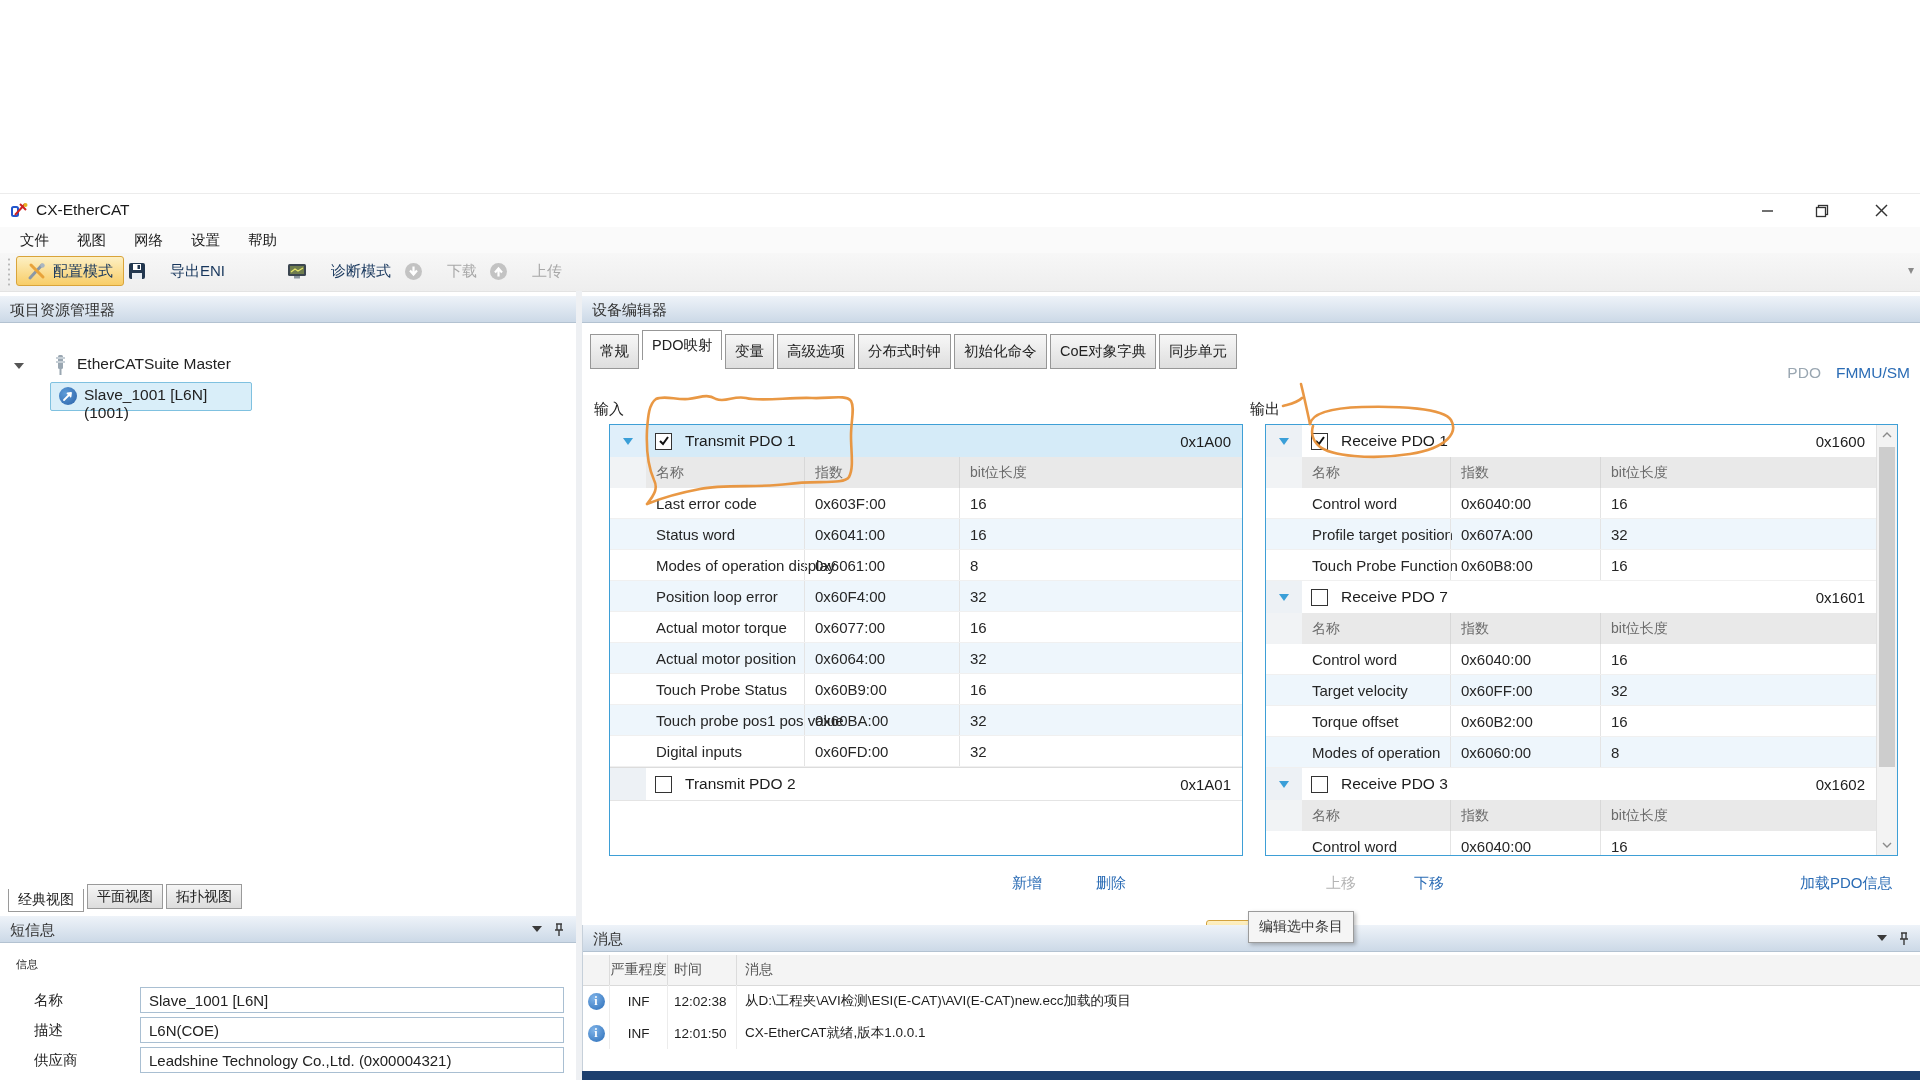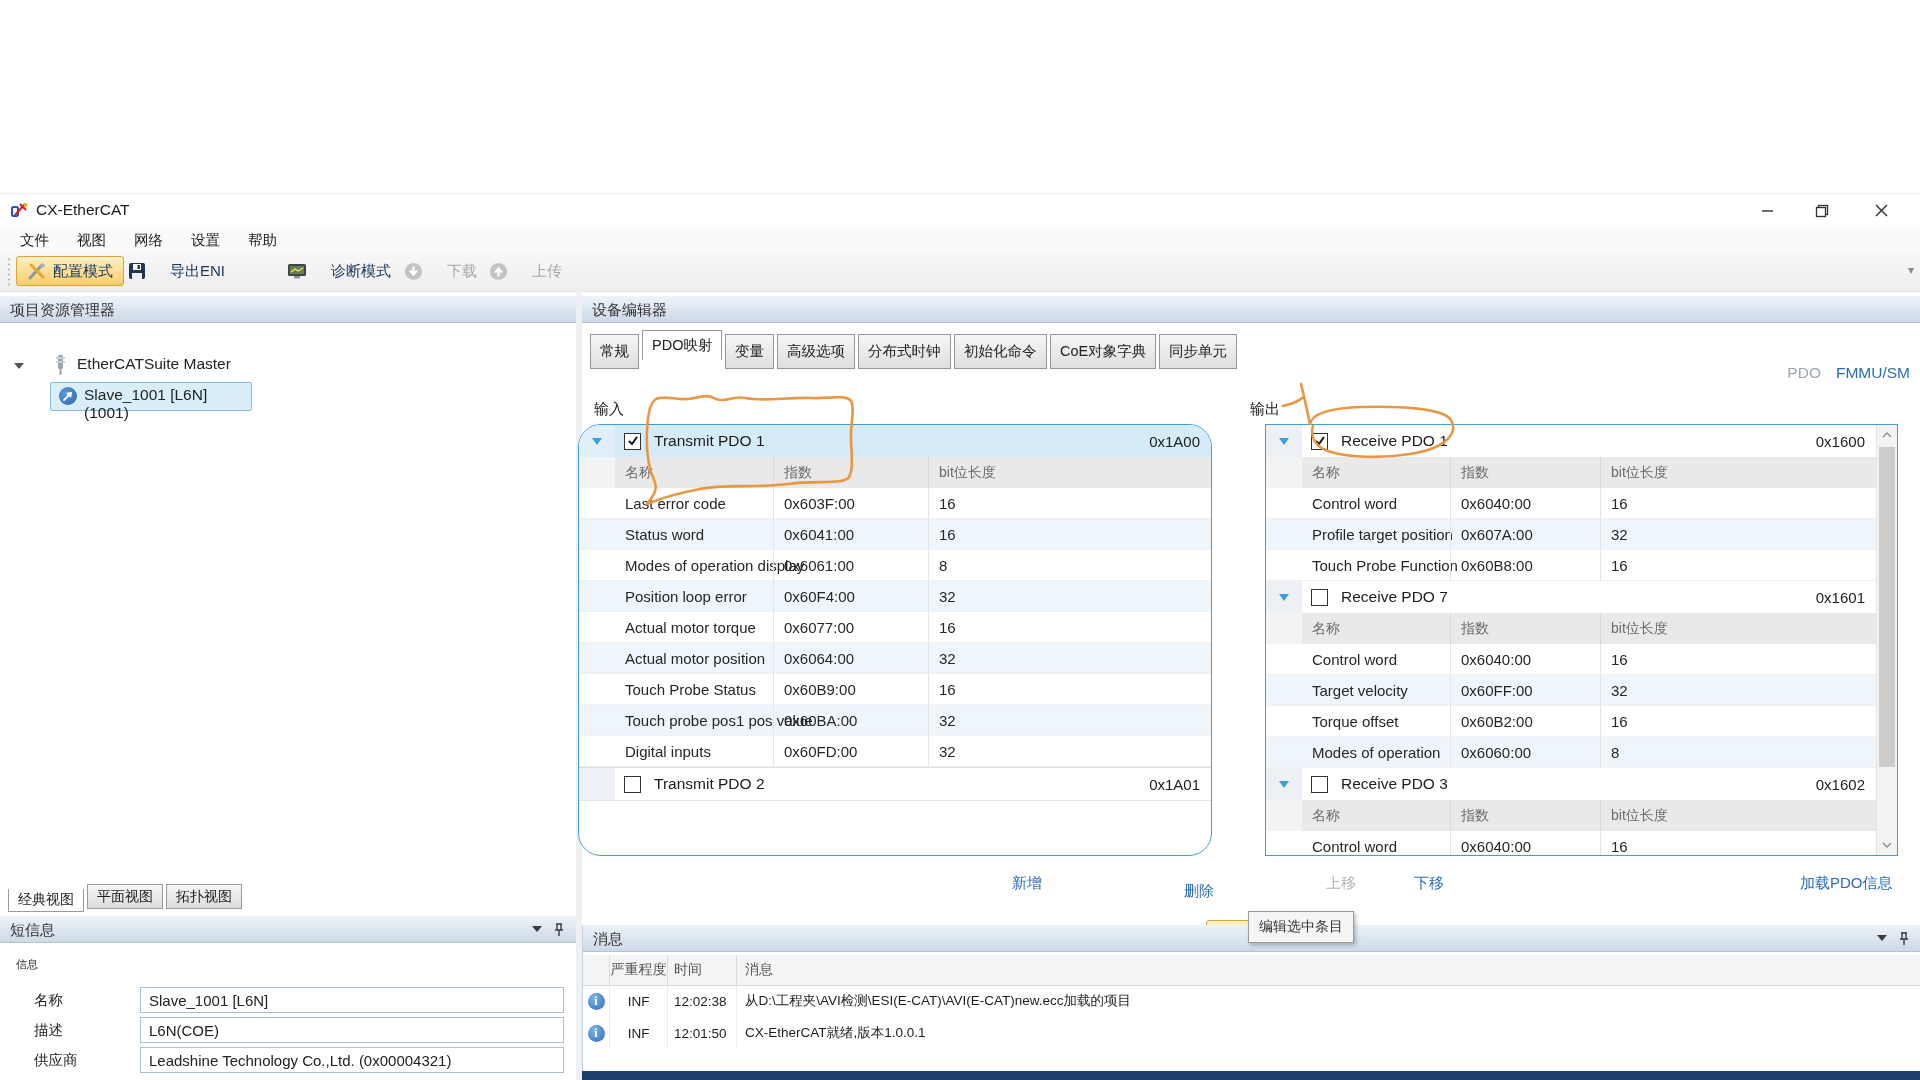--- a/index.html
+++ b/index.html
@@ -52,21 +52,21 @@
   .edtabs{position:absolute;left:588px;top:330px;width:1330px;height:30px;}
   .etab{position:absolute;top:4px;height:35px;border:1px solid #979797;background:linear-gradient(#f7f7f7,#dedede);
     font-size:14.5px;display:flex;align-items:center;justify-content:center;padding:0 9px;box-sizing:border-box;margin-right:3px;}
   .etab.active{top:0;height:30px;background:#fff;border-bottom:none;z-index:2;}
   .viewlinks{position:absolute;left:1700px;top:364px;width:210px;font-size:15.5px;text-align:right;}
   .vl-pdo{color:#9aa7b2;margin-right:15px;}
   .vl-fmmu{color:#2b6cb5;}
   .seclabel{position:absolute;font-size:15px;color:#222;}
   
   .pdo-table{position:absolute;top:424px;height:432px;border:1px solid #3e9fd6;background:#fff;box-sizing:border-box;overflow:hidden;}
-  .ptbl-in{left:578px;width:634px;border-radius:23px;}
+  .ptbl-in{left:609px;width:634px;}
   .ptbl-out{left:1265px;width:633px;}
   .ptbl-out .rows{margin-right:21px;}
   .grow{display:flex;height:32px;align-items:center;background:#fff;position:relative;}
   .grow.sel{background:#d5ebf8;}
   .grow .gcell{width:36px;align-self:stretch;background:#edf1f5;display:flex;align-items:center;justify-content:center;}
   .grow.sel .gcell{background:#e0effa;}
   .arr{width:0;height:0;border-left:5.5px solid transparent;border-right:5.5px solid transparent;border-top:7px solid #3a9fd8;}
   .cb{width:17px;height:17px;border:1.5px solid #333;background:#fff;margin-left:9px;display:flex;align-items:center;justify-content:center;box-sizing:border-box;}
   .gname{margin-left:13px;font-size:15.5px;color:#1c1c1c;flex:1;}
   .gidx{font-size:15px;color:#1c1c1c;padding-right:11px;}
@@ -459,21 +459,21 @@
       <div class="thumb"></div>
       <div class="sbtn" style="bottom:0;">
         <svg width="10" height="6">
             <path d="M1 1 L5 5 L9 1" stroke="#8a8a8a" stroke-width="1.4" fill="none"></path>
           </svg>
       </div>
     </div>
   </div>
 
   <span class="alink" style="left:1012px;">新增</span>
-  <span class="alink" style="left:1184px;margin-top:8px;">删除</span>
+  <span class="alink" style="left:1096px;">删除</span>
   <div class="editbtn">编辑</div>
   <span class="alink disabled" style="left:1326px;">上移</span>
   <span class="alink" style="left:1414px;">下移</span>
   <span class="alink" style="left:1800px;">加载PDO信息</span>
   <div class="tooltip">编辑选中条目</div>
 
   <div class="msgs">
     <div class="phdr" style="left:0;top:0;width:1337px;">
       <span>消息</span>
       <span class="hdrctl" style="left:1294px;"></span>

